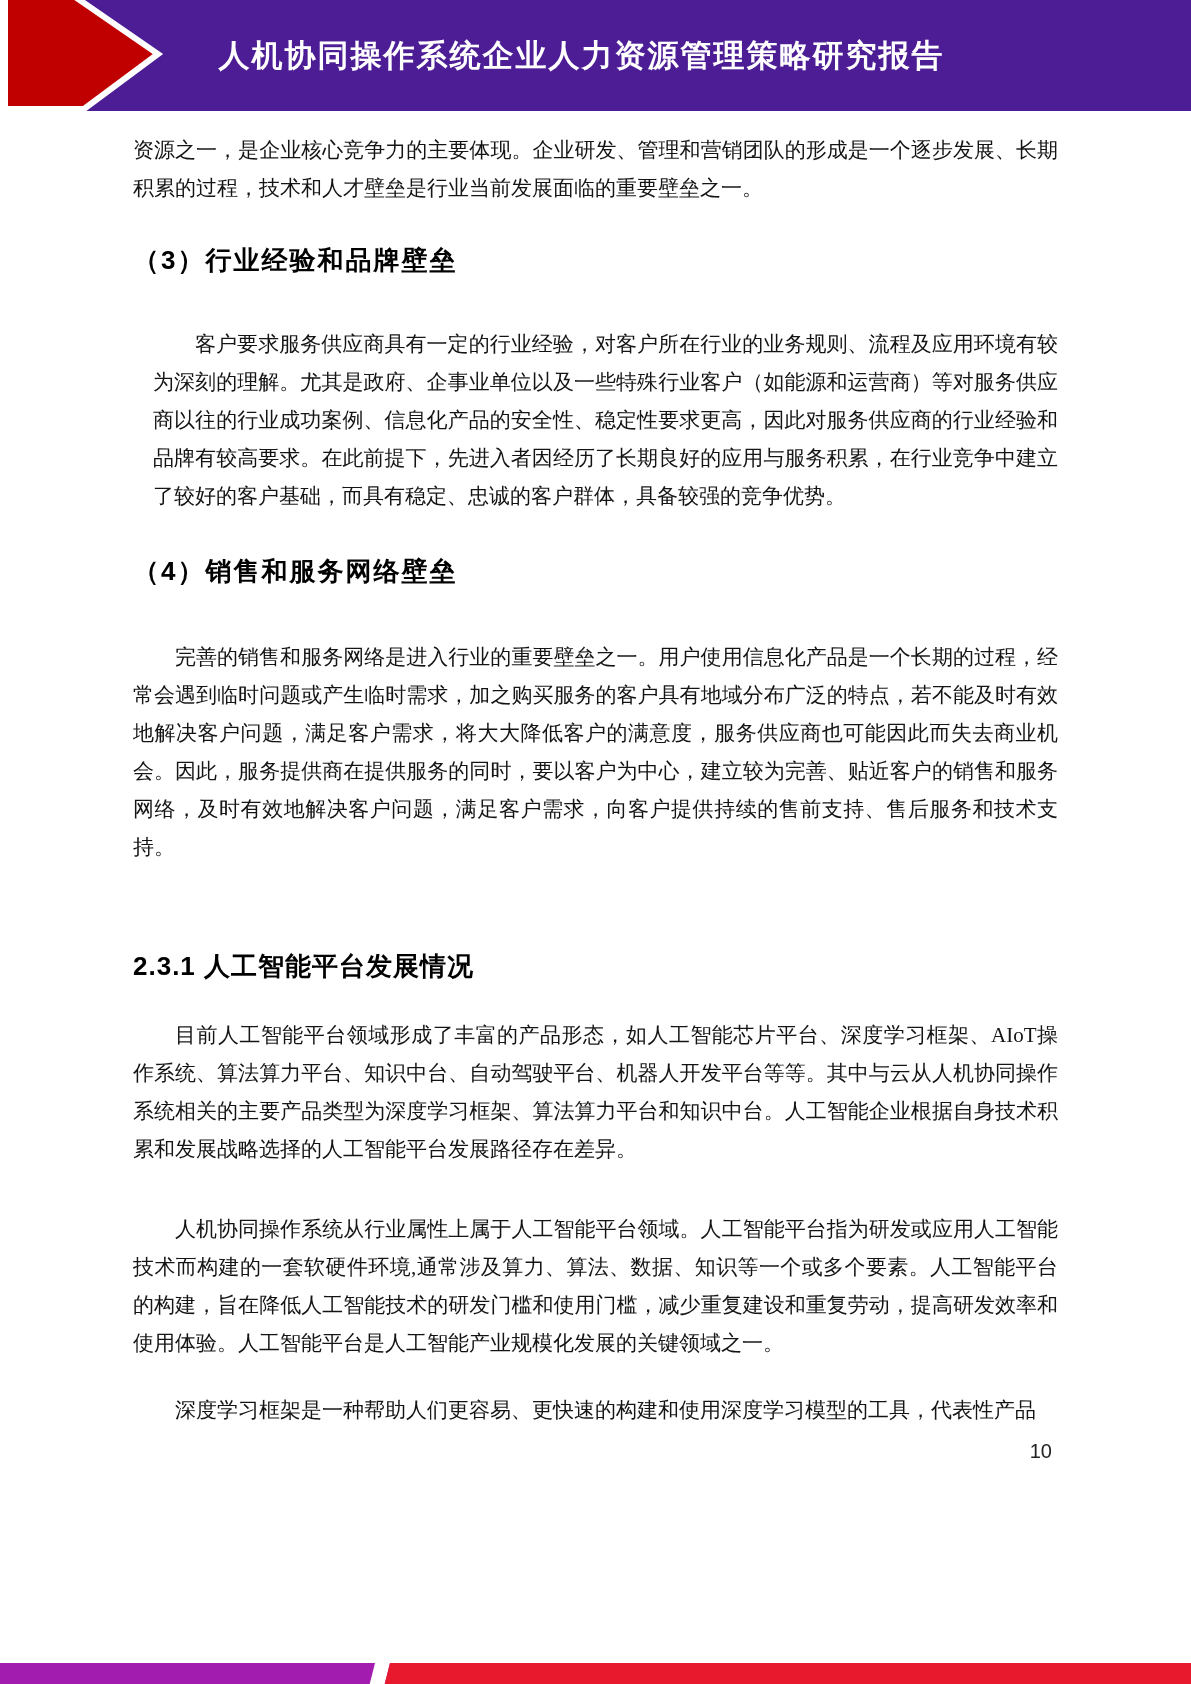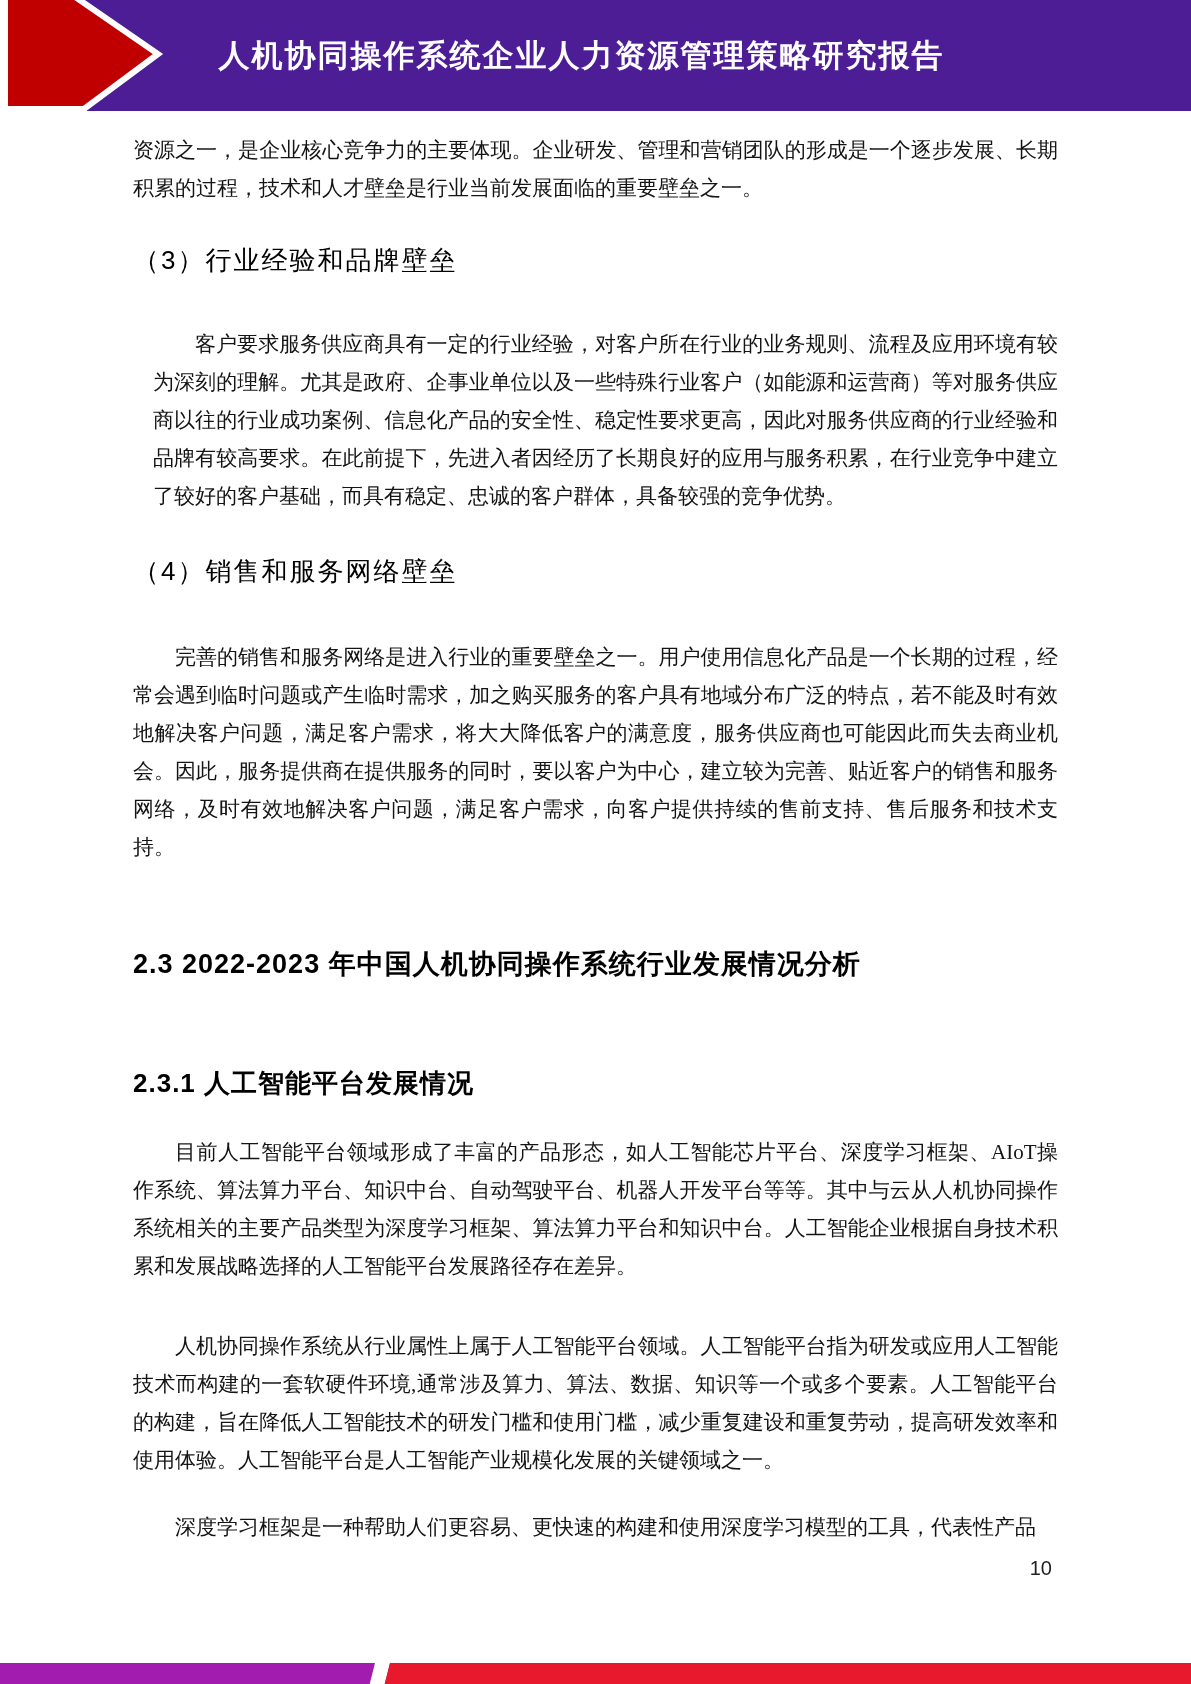--- a/index.html
+++ b/index.html
@@ -56,21 +56,21 @@
   .body-par {
     font-size: 21px;
     line-height: 38px;
     text-align: justify;
     color: #141414;
   }
   .body-par.indent { text-indent: 2em; }
   .par-cont { margin-top: 131px; }
   .h-sub {
     font-family: "Liberation Sans", "DejaVu Sans", sans-serif;
-    font-weight: normal;
+    font-weight: bold;
     font-size: 26px;
     line-height: 36px;
     letter-spacing: 2px;
     color: #000000;
   }
   .h3a { margin-top: 35px; }
   .par-2 { margin-top: 47px; margin-left: 20px; }
   .h4a { margin-top: 38px; }
   .par-3 { margin-top: 49px; }
   .h-main {
@@ -166,21 +166,20 @@
     <p class="body-par par-cont">资源之一，是企业核心竞争力的主要体现。企业研发、管理和营销团队的形成是一个逐步发展、长期积累的过程，技术和人才壁垒是行业当前发展面临的重要壁垒之一。</p>
 
     <div class="h-sub h3a">（3）行业经验和品牌壁垒</div>
 
     <p class="body-par indent par-2">客户要求服务供应商具有一定的行业经验，对客户所在行业的业务规则、流程及应用环境有较为深刻的理解。尤其是政府、企事业单位以及一些特殊行业客户（如能源和运营商）等对服务供应商以往的行业成功案例、信息化产品的安全性、稳定性要求更高，因此对服务供应商的行业经验和品牌有较高要求。在此前提下，先进入者因经历了长期良好的应用与服务积累，在行业竞争中建立了较好的客户基础，而具有稳定、忠诚的客户群体，具备较强的竞争优势。</p>
 
     <div class="h-sub h4a">（4）销售和服务网络壁垒</div>
 
     <p class="body-par indent par-3">完善的销售和服务网络是进入行业的重要壁垒之一。用户使用信息化产品是一个长期的过程，经常会遇到临时问题或产生临时需求，加之购买服务的客户具有地域分布广泛的特点，若不能及时有效地解决客户问题，满足客户需求，将大大降低客户的满意度，服务供应商也可能因此而失去商业机会。因此，服务提供商在提供服务的同时，要以客户为中心，建立较为完善、贴近客户的销售和服务网络，及时有效地解决客户问题，满足客户需求，向客户提供持续的售前支持、售后服务和技术支持。</p>
 
-    <div class="h-main">2.3 2022-2023 年中国人机协同操作系统行业发展情况分析</div>
 
     <div class="h-sub2">2.3.1 人工智能平台发展情况</div>
 
     <p class="body-par indent par-5">目前人工智能平台领域形成了丰富的产品形态，如人工智能芯片平台、深度学习框架、AIoT操作系统、算法算力平台、知识中台、自动驾驶平台、机器人开发平台等等。其中与云从人机协同操作系统相关的主要产品类型为深度学习框架、算法算力平台和知识中台。人工智能企业根据自身技术积累和发展战略选择的人工智能平台发展路径存在差异。</p>
 
     <p class="body-par indent par-4">人机协同操作系统从行业属性上属于人工智能平台领域。人工智能平台指为研发或应用人工智能技术而构建的一套软硬件环境,通常涉及算力、算法、数据、知识等一个或多个要素。人工智能平台的构建，旨在降低人工智能技术的研发门槛和使用门槛，减少重复建设和重复劳动，提高研发效率和使用体验。人工智能平台是人工智能产业规模化发展的关键领域之一。</p>
 
     <p class="body-par indent par-6">深度学习框架是一种帮助人们更容易、更快速的构建和使用深度学习模型的工具，代表性产品</p>
 
     <div class="page-number">10</div>

